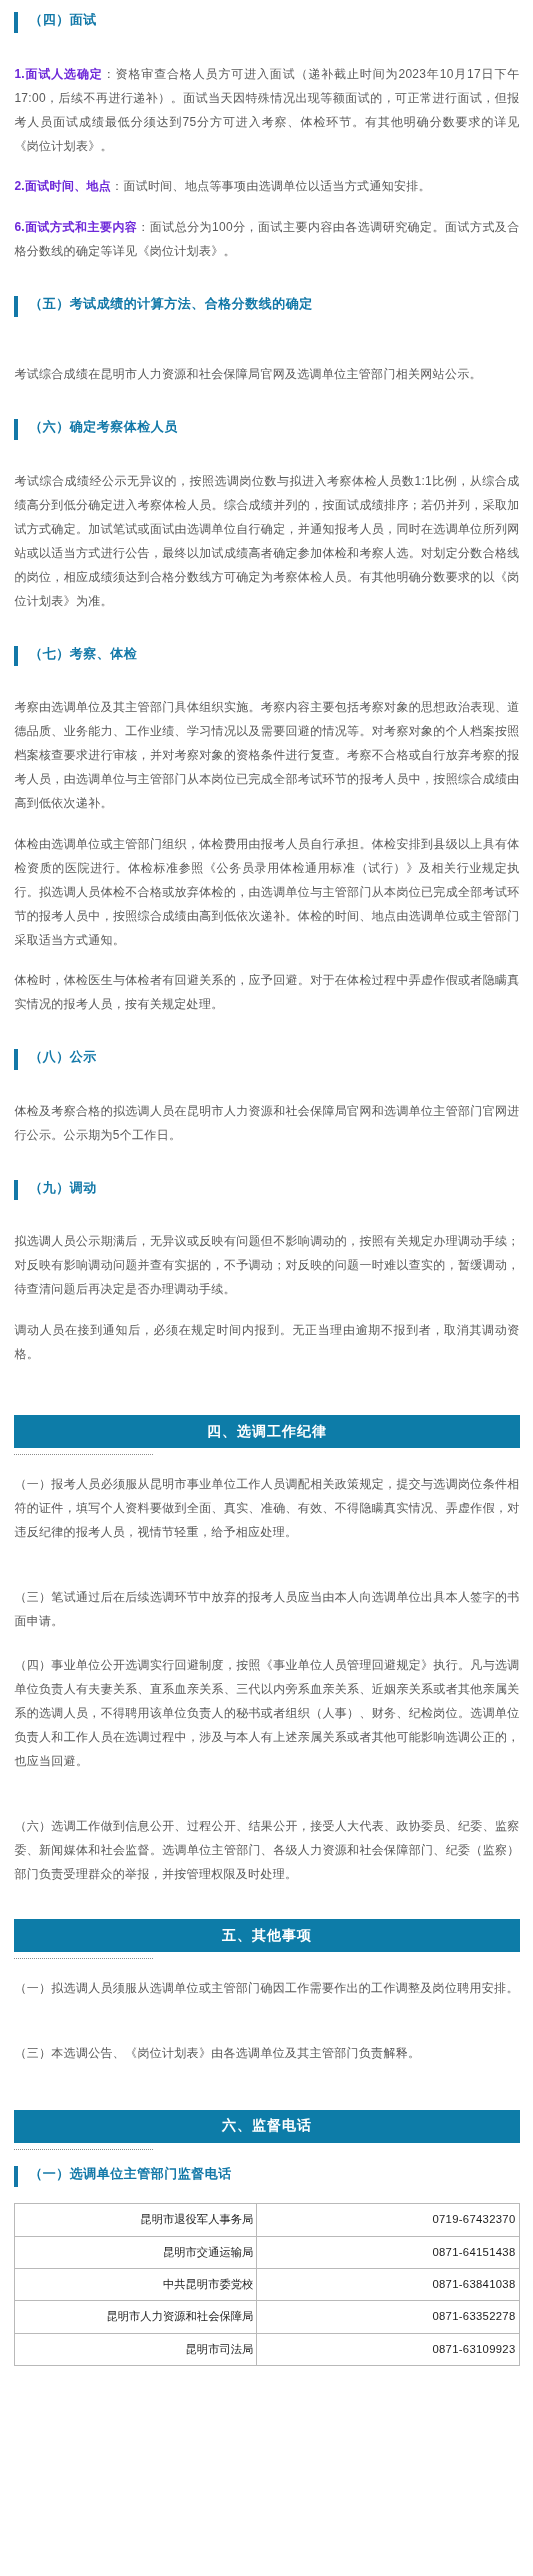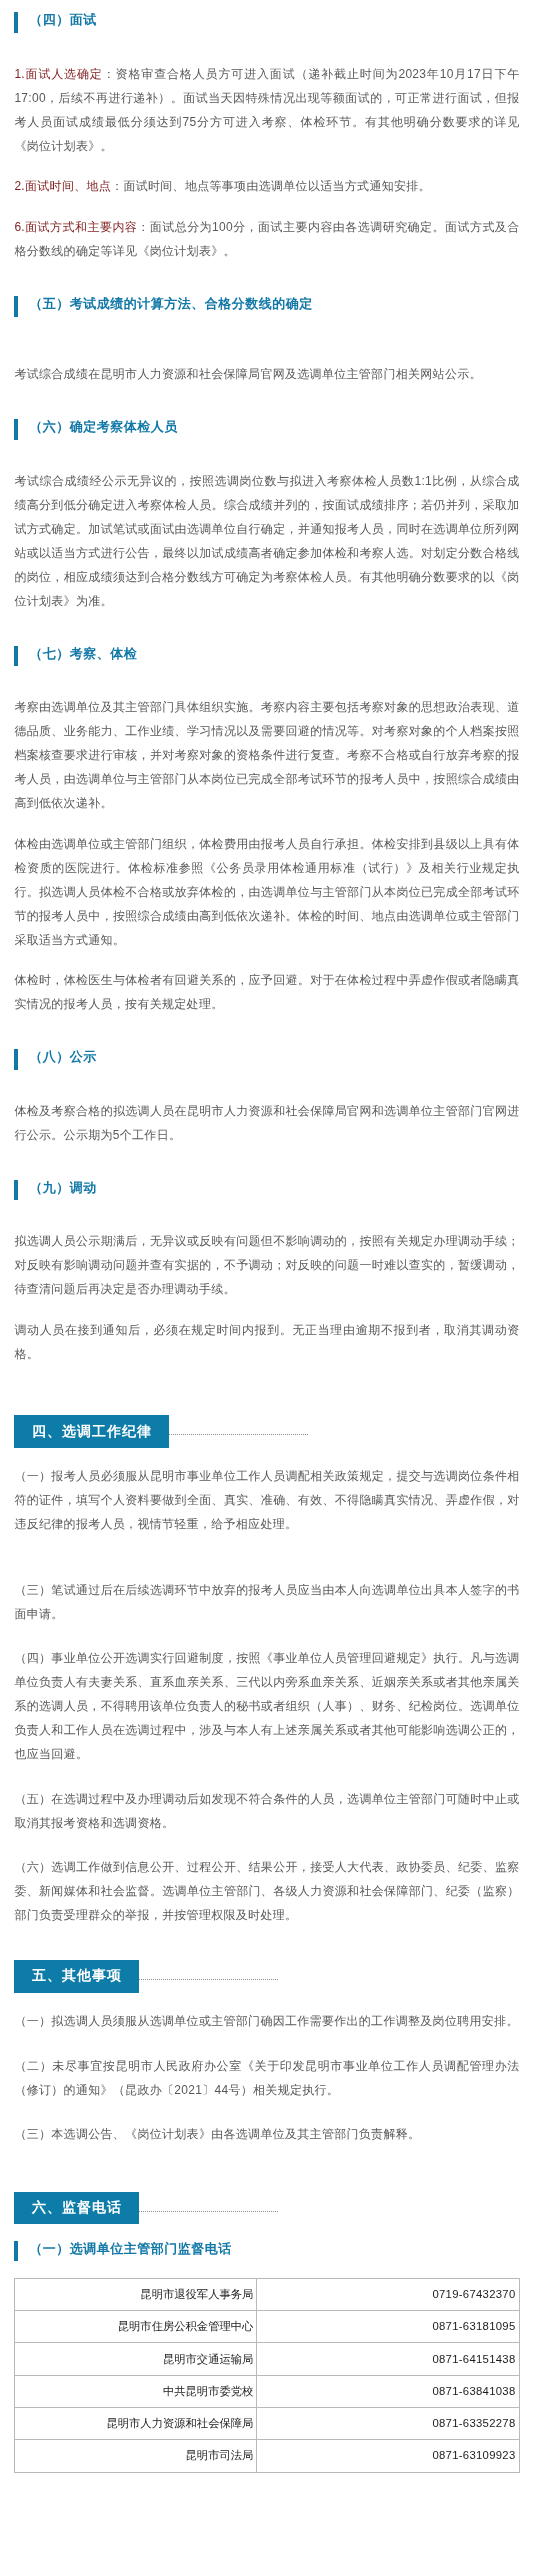--- a/index.html
+++ b/index.html
@@ -36,30 +36,29 @@
 
   
   p.para {
     font-size: 12px;
     line-height: 2.0;
     color: #595959;
     text-align: justify;
     letter-spacing: 0.3px;
   }
   p.para .lead {
-    color: #7f1d1d;
-    font-weight: normal;
+    color: #6d28d9;
+    font-weight: bold;
   }
 
   
   .banner-wrap {
     width: 100%;
     display: flex;
-    flex-direction: row;
-    align-items: center;
+    flex-direction: column;
   }
   .banner {
     background: #0d7ca8;
     color: #ffffff;
     font-size: 14px;
     font-weight: bold;
     letter-spacing: 1px;
     padding: 7.2px 17.5px;
     display: inline-block;
     text-align: center;
@@ -174,35 +173,33 @@
   </div>
   <div class="sp32"></div>
 
   <p class="para">（一）报考人员必须服从昆明市事业单位工作人员调配相关政策规定，提交与选调岗位条件相符的证件，填写个人资料要做到全面、真实、准确、有效、不得隐瞒真实情况、弄虚作假，对违反纪律的报考人员，视情节轻重，给予相应处理。</p>
   <div class="sp40"></div>
   <div class="sp40"></div>
   <p class="para">（三）笔试通过后在后续选调环节中放弃的报考人员应当由本人向选调单位出具本人签字的书面申请。</p>
   <div class="sp40"></div>
   <p class="para">（四）事业单位公开选调实行回避制度，按照《事业单位人员管理回避规定》执行。凡与选调单位负责人有夫妻关系、直系血亲关系、三代以内旁系血亲关系、近姻亲关系或者其他亲属关系的选调人员，不得聘用该单位负责人的秘书或者组织（人事）、财务、纪检岗位。选调单位负责人和工作人员在选调过程中，涉及与本人有上述亲属关系或者其他可能影响选调公正的，也应当回避。</p>
   <div class="sp40"></div>
-  <p class="para">（五）在选调过程中及办理调动后如发现不符合条件的人员，选调单位主管部门可随时中止或取消其报考资格和选调资格。</p>
   <div class="sp40"></div>
   <p class="para">（六）选调工作做到信息公开、过程公开、结果公开，接受人大代表、政协委员、纪委、监察委、新闻媒体和社会监督。选调单位主管部门、各级人力资源和社会保障部门、纪委（监察）部门负责受理群众的举报，并按管理权限及时处理。</p>
 
   <div class="sp64"></div>
 
   <div class="banner-wrap">
     <div class="banner">五、其他事项</div>
     <div class="banner-rule"></div>
   </div>
   <div class="sp32"></div>
 
   <p class="para">（一）拟选调人员须服从选调单位或主管部门确因工作需要作出的工作调整及岗位聘用安排。</p>
   <div class="sp40"></div>
-  <p class="para">（二）未尽事宜按昆明市人民政府办公室《关于印发昆明市事业单位工作人员调配管理办法（修订）的通知》（昆政办〔2021〕44号）相关规定执行。</p>
   <div class="sp40"></div>
   <p class="para">（三）本选调公告、《岗位计划表》由各选调单位及其主管部门负责解释。</p>
 
   <div class="sp64"></div>
   <div class="sp24"></div>
 
   <div class="banner-wrap">
     <div class="banner">六、监督电话</div>
     <div class="banner-rule"></div>
   </div>
@@ -214,24 +211,20 @@
   </div>
   <div class="sp32"></div>
 
   <table class="phones">
     <tbody id="phone-rows">
         <tr>
           <td class="org">昆明市退役军人事务局</td>
           <td class="tel">0719-67432370</td>
         </tr>
         <tr>
-          <td class="org">昆明市住房公积金管理中心</td>
-          <td class="tel">0871-63181095</td>
-        </tr>
-        <tr>
           <td class="org">昆明市交通运输局</td>
           <td class="tel">0871-64151438</td>
         </tr>
         <tr>
           <td class="org">中共昆明市委党校</td>
           <td class="tel">0871-63841038</td>
         </tr>
         <tr>
           <td class="org">昆明市人力资源和社会保障局</td>
           <td class="tel">0871-63352278</td>

